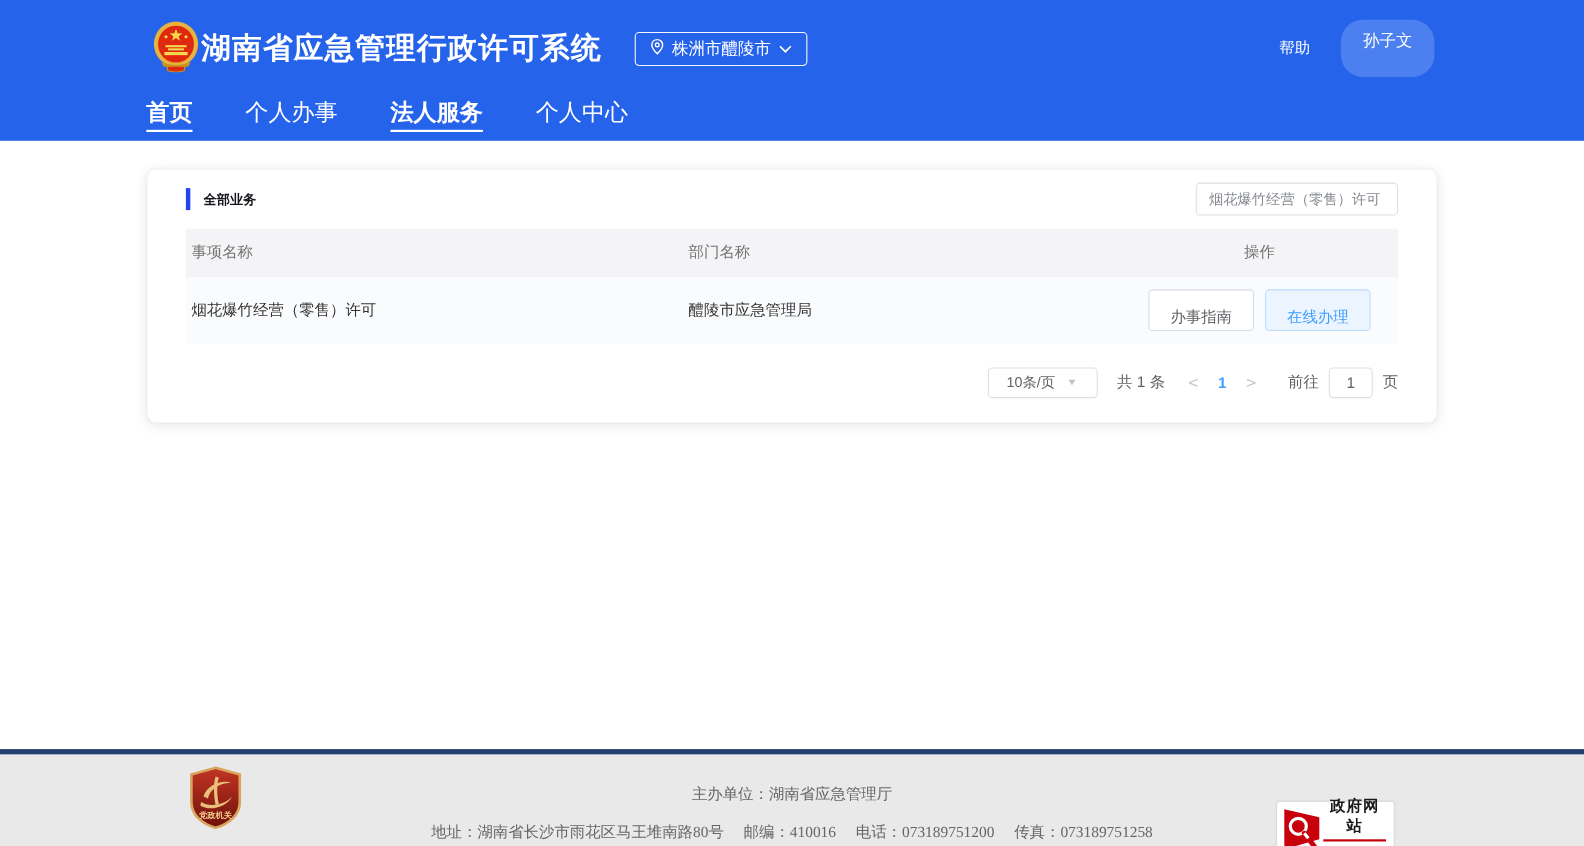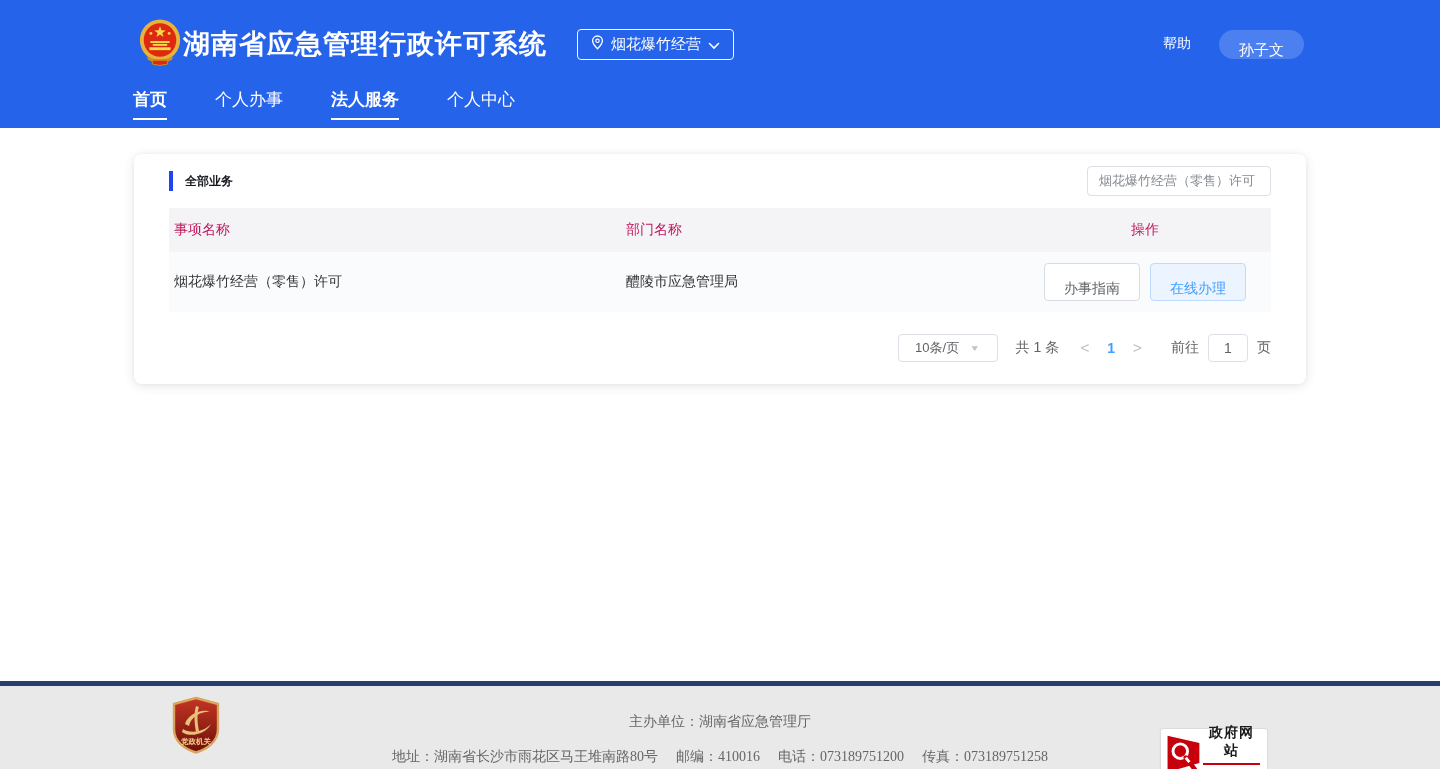--- a/index.html
+++ b/index.html
@@ -10,40 +10,40 @@
   
   .header { height:128px; background:#2563eb; color:#fff; }
   .header-top { display:flex; align-items:center; height:88px; padding:0 136px 0 137px; }
   .logo { width:46px; height:48px; flex:0 0 auto; }
   .app-title { font-size:27px; font-weight:bold; letter-spacing:1px; white-space:nowrap; }
   .loc-btn { margin-left:30px; display:flex; align-items:center; gap:7px;
     border:1px solid rgba(255,255,255,0.95); border-radius:4px; padding:5px 13px;
     font-size:15px; cursor:pointer; white-space:nowrap; }
   .header-spacer { flex:1; }
   .help { font-size:14px; margin-right:28px; cursor:pointer; }
-  .avatar { background:#4c80f0; border-radius:20px; height:29px; line-height:40px;
+  .avatar { background:#4c80f0; border-radius:20px; height:52px; line-height:40px;
     padding:0 20px; font-size:15px; cursor:pointer; }
   .nav { display:flex; padding-left:133px; height:40px; }
-  .nav-item { font-size:17px; margin-right:48px; padding-bottom:4px; height:32px;
+  .nav-item { font-size:21px; margin-right:48px; padding-bottom:4px; height:32px;
     cursor:pointer; color:#fff; }
   .nav-item.active { font-weight:bold; border-bottom:2px solid #fff; }
   
   .main { min-height:527px; background:#fff; }
   .card { width:1172px; margin:26px auto 0; background:#fff; border-radius:8px;
     box-shadow:0 2px 12px rgba(0,0,0,0.1), 0 0 4px rgba(0,0,0,0.04);
     padding:0 35px 22px; }
   .card-header { height:54px; display:flex; align-items:center; justify-content:space-between; }
   .card-title-wrap { display:flex; align-items:center; gap:12px; }
   .accent-bar { width:4px; height:20px; background:#2044f0; }
   .card-title { font-size:12px; font-weight:bold; color:#15171c; }
   .search-input { width:184px; height:30px; border:1px solid #dcdfe6; border-radius:4px;
     padding:0 11px; font-size:13px; color:#85898f; outline:none; background:#fff;
     font-family:inherit; }
   .thead { display:flex; align-items:center; background:#f4f4f6; height:44px;
-    font-size:14px; color:#be185d;justify-content:center; }
+    font-size:14px; color:#737373;justify-content:center; }
   .trow  { display:flex; align-items:center; background:#fafbfd; height:60px;
     font-size:14px; color:#333; }
   .col1 { width:457px; padding-left:5px; }
   .col2 { width:393px; }
   .col3 { flex:1; display:flex; justify-content:center; align-items:center; gap:10px; }
   .btn { height:38px; padding:16px 19px; border-radius:4px; font-size:14px;
     cursor:pointer; font-family:inherit; white-space:nowrap; }
   .btn-guide  { background:#fff;    border:1px solid #d9dce3; color:#606266; }
   .btn-online { background:#ecf5ff; border:1px solid #bcdcff; color:#409eff; }
   .pagination { display:flex; align-items:center; justify-content:flex-end;
@@ -97,21 +97,21 @@
       </svg>
     </span>
     <div class="app-title">湖南省应急管理行政许可系统</div>
     <div class="loc-btn">
       <span>
         <svg width="13" height="15" viewBox="0 0 13 15" fill="none">
           <path d="M6.5 1 C3.7 1 1.6 3.1 1.6 5.8 C1.6 9 6.5 13.8 6.5 13.8 S11.4 9 11.4 5.8 C11.4 3.1 9.3 1 6.5 1 Z" stroke="#fff" stroke-width="1.3"></path>
           <circle cx="6.5" cy="5.8" r="1.7" stroke="#fff" stroke-width="1.2"></circle>
         </svg>
       </span>
-      <span>烟花爆竹经营</span>
+      <span>株洲市醴陵市</span>
       <span>
         <svg width="12" height="8" viewBox="0 0 12 8" fill="none">
           <path d="M1.5 1.5 L6 6 L10.5 1.5" stroke="#fff" stroke-width="1.6" stroke-linecap="round"></path>
         </svg>
       </span>
     </div>
     <div class="header-spacer"></div>
     <div class="help">帮助</div>
     <div class="avatar">孙子文</div>
   </div>

